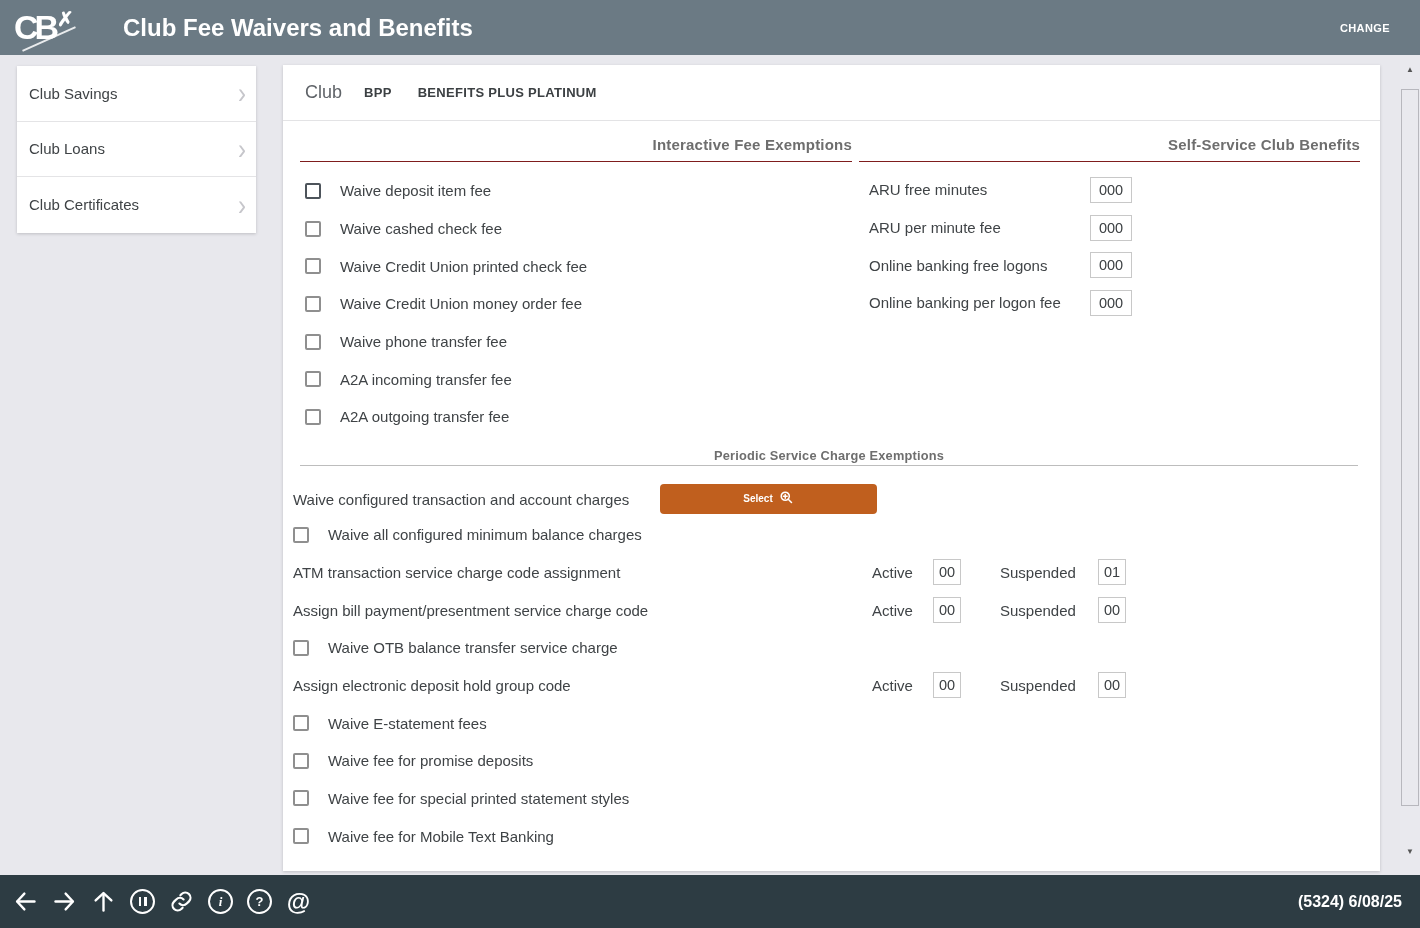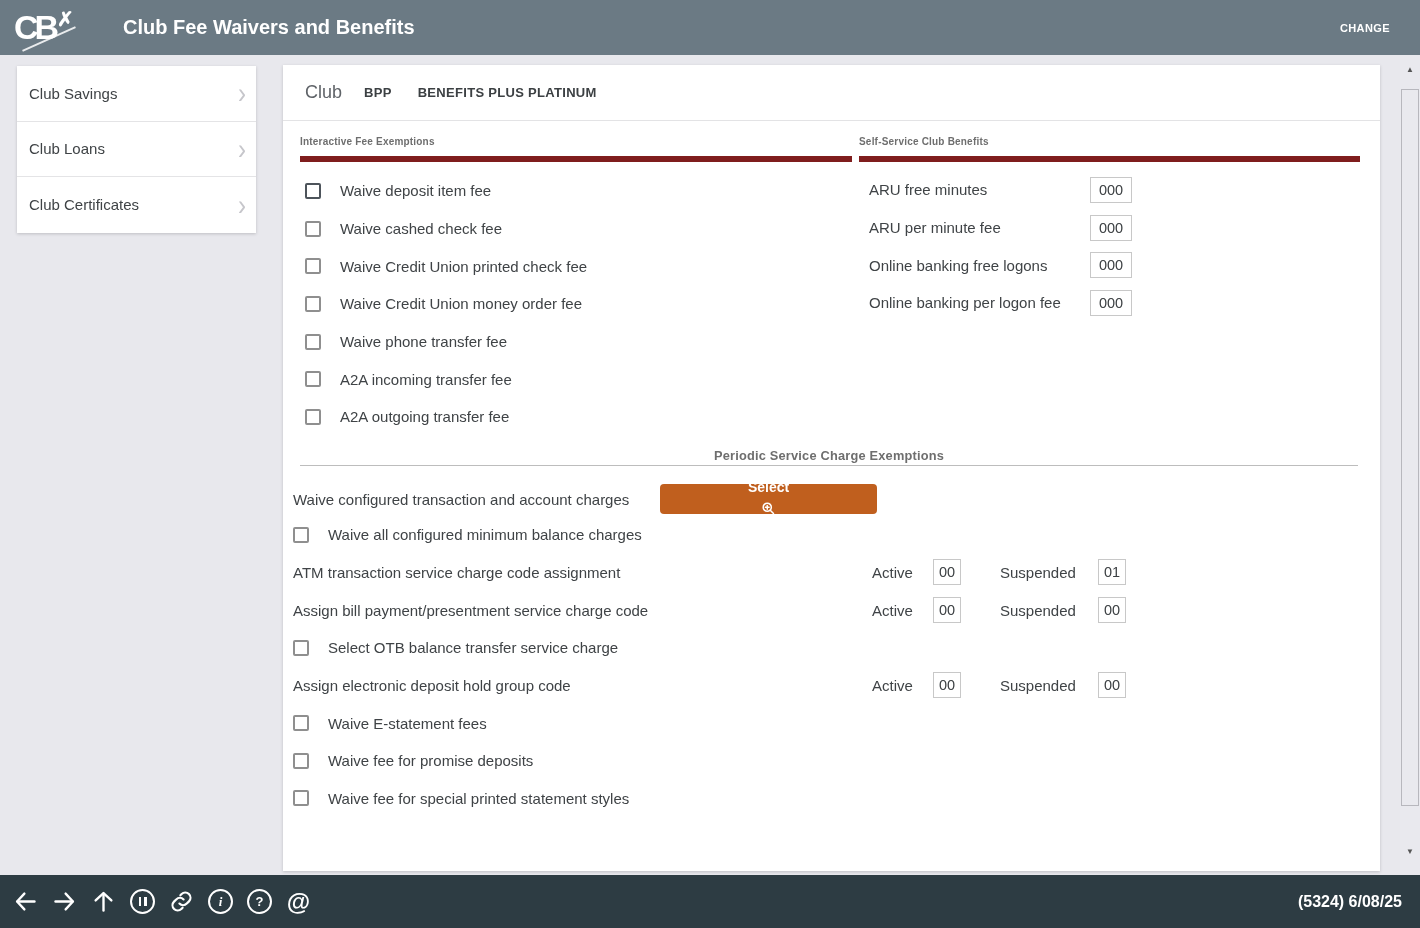--- a/index.html
+++ b/index.html
@@ -5,41 +5,41 @@
   * { margin:0; padding:0; box-sizing:border-box; }
   html,body { width:1420px; height:928px; font-family:"Liberation Sans", sans-serif; }
   .app { width:1420px; height:928px; display:flex; flex-direction:column; overflow:hidden; background:#0f766e; }
 
   
   .hdr { height:55px; background:#6b7a84; display:flex; align-items:center; padding:0 30px 0 14px; flex:0 0 auto; }
   .logo { position:relative; color:#fff; width:95px; height:55px; display:flex; align-items:center; }
   .logo-c { font-size:34px; font-weight:800; letter-spacing:-4px; }
   .logo-x { font-size:20px; font-weight:800; position:relative; top:-9px; left:2px; }
   .logo-swoosh { position:absolute; left:6px; top:38px; width:58px; height:2px; background:#fff; transform:rotate(-24deg); opacity:.85; }
-  .hdr h1 { color:#fff; font-size:20px; font-weight:700; margin-left:14px; }
+  .hdr h1 { color:#fff; font-size:24px; font-weight:700; margin-left:14px; }
   .change-btn { margin-left:auto; background:none; border:none; color:#fff; font-size:11px; font-weight:700; letter-spacing:.4px; cursor:pointer; font-family:inherit; }
 
   
   .main { flex:1 1 auto; position:relative; background:#e8e8ed; }
 
   .sidebar { position:absolute; left:17px; top:11px; width:239px; background:#fff; box-shadow:0 1px 3px rgba(0,0,0,.18); }
   .side-item { height:55.5px; display:flex; align-items:center; padding:0 10px 0 12px; border-bottom:1px solid #e4e4e6; cursor:pointer; }
   .side-item:last-child { border-bottom:none; }
   .side-item .lbl { font-size:15px; color:#3f4346; }
   .chev { margin-left:auto; color:#c6c6cb; font-size:24px; line-height:1; font-weight:400; transform:scaleY(1.25); }
 
   .card { position:absolute; left:283px; top:10px; width:1097px; height:806px; background:#fff; box-shadow:0 1px 3px rgba(0,0,0,.18); overflow:hidden; }
 
   .tabs-row { height:56px; display:flex; align-items:center; padding-left:22px; border-bottom:1px solid #e3e3e5; }
   .tab-club { font-size:18px; color:#5f6368; }
   .tab-bpp { font-size:13px; font-weight:700; color:#3c4043; margin-left:22px; letter-spacing:.3px; }
   .tab-plan { font-size:13px; font-weight:700; color:#3c4043; margin-left:26px; letter-spacing:.3px; }
 
   .col-headers { display:flex; height:41px; }
-  .col-head { font-size:10px; font-weight:700; color:#6e6e6e; text-align:left; padding-top:15px; border-bottom:6px solid #7f1d1d; letter-spacing:.2px; }
+  .col-head { font-size:15px; font-weight:700; color:#6e6e6e; text-align:right; padding-top:15px; border-bottom:1px solid #7f1d1d; letter-spacing:.2px; }
   .col-head.left { width:552px; margin-left:17px; }
   .col-head.right { flex:1; margin-left:7px; margin-right:20px; }
 
   .two-col { display:flex; }
   .col-left { width:569px; padding-left:22px; padding-top:10px; }
   .col-right { flex:1; padding-left:17px; padding-top:9px; }
 
   .cb-row { height:37.7px; display:flex; align-items:center; }
   .cb { width:16px; height:16px; border:2px solid #8f8f8f; border-radius:2px; background:#fff; flex:0 0 auto; cursor:pointer; }
   .cb.focused { border-color:#4d545b; }
@@ -49,21 +49,21 @@
   .f-label { width:221px; font-size:15px; color:#3f4346; }
   input.num { border:1px solid #c8c8c8; border-radius:0; height:26px; font-size:14.5px; color:#3c4043; text-align:center; font-family:inherit; background:#fff; }
   input.num3 { width:42px; }
   input.num2 { width:28px; }
 
   .periodic-head { margin:6px 22px 0 17px; height:24px; text-align:center; font-size:12.8px; font-weight:700; color:#6e6e6e; border-bottom:1px solid #bdbdbd; padding-top:6px; letter-spacing:.2px; }
 
   .p-body { padding-left:10px; position:relative; }
   .select-row { margin-top:18px; height:32px; position:relative; display:flex; align-items:center; }
   .p-label { font-size:15px; color:#3f4346; }
-  .select-btn { position:absolute; left:367px; top:0; width:217px; height:30px; background:#c05f1e; border:none; border-radius:4px; color:#fff; font-size:14px; font-weight:700; cursor:pointer; font-family:inherit; display:flex; align-items:center; justify-content:center; gap:6px;flex-direction:column; }
+  .select-btn { position:absolute; left:367px; top:0; width:217px; height:30px; background:#c05f1e; border:none; border-radius:4px; color:#fff; font-size:10px; font-weight:700; cursor:pointer; font-family:inherit; display:flex; align-items:center; justify-content:center; gap:6px; }
   .p-row { height:37.7px; position:relative; display:flex; align-items:center; }
   .as-label { position:absolute; font-size:15px; color:#3f4346; }
   .as-act { left:579px; }
   .as-sus { left:707px; }
   .in-act { position:absolute; left:640px; }
   .in-sus { position:absolute; left:805px; }
 
   
   .scrollbar { position:absolute; top:0; right:0; bottom:0; width:20px; background:#e9e9ee; }
   .sb-arrow { height:14px; text-align:center; font-size:8px; color:#555; line-height:14px; cursor:pointer; user-select:none; }
@@ -213,21 +213,21 @@
         <div class="p-row">
           <span class="p-label">Assign bill payment/presentment service charge code</span>
           <span class="as-label as-act">Active</span>
           <input class="num num2 in-act" value="00" style="">
           <span class="as-label as-sus">Suspended</span>
           <input class="num num2 in-sus" value="00" style="">
         </div>
 
         <div class="cb-row">
           <span class="cb"></span>
-          <span class="cb-label">Select OTB balance transfer service charge</span>
+          <span class="cb-label">Waive OTB balance transfer service charge</span>
         </div>
 
         <div class="p-row">
           <span class="p-label">Assign electronic deposit hold group code</span>
           <span class="as-label as-act">Active</span>
           <input class="num num2 in-act" value="00" style="">
           <span class="as-label as-sus">Suspended</span>
           <input class="num num2 in-sus" value="00" style="">
         </div>
 
@@ -236,20 +236,24 @@
           <span class="cb-label">Waive E-statement fees</span>
         </div>
         <div class="cb-row">
           <span class="cb"></span>
           <span class="cb-label">Waive fee for promise deposits</span>
         </div>
         <div class="cb-row">
           <span class="cb"></span>
           <span class="cb-label">Waive fee for special printed statement styles</span>
         </div>
+        <div class="cb-row">
+          <span class="cb"></span>
+          <span class="cb-label">Waive fee for Mobile Text Banking</span>
+        </div>
 
       </div>
     </section>
 
     <div class="scrollbar">
       <div class="sb-arrow sb-up">▲</div>
       <div class="sb-thumb"></div>
       <div class="sb-arrow sb-down">▼</div>
     </div>
 

